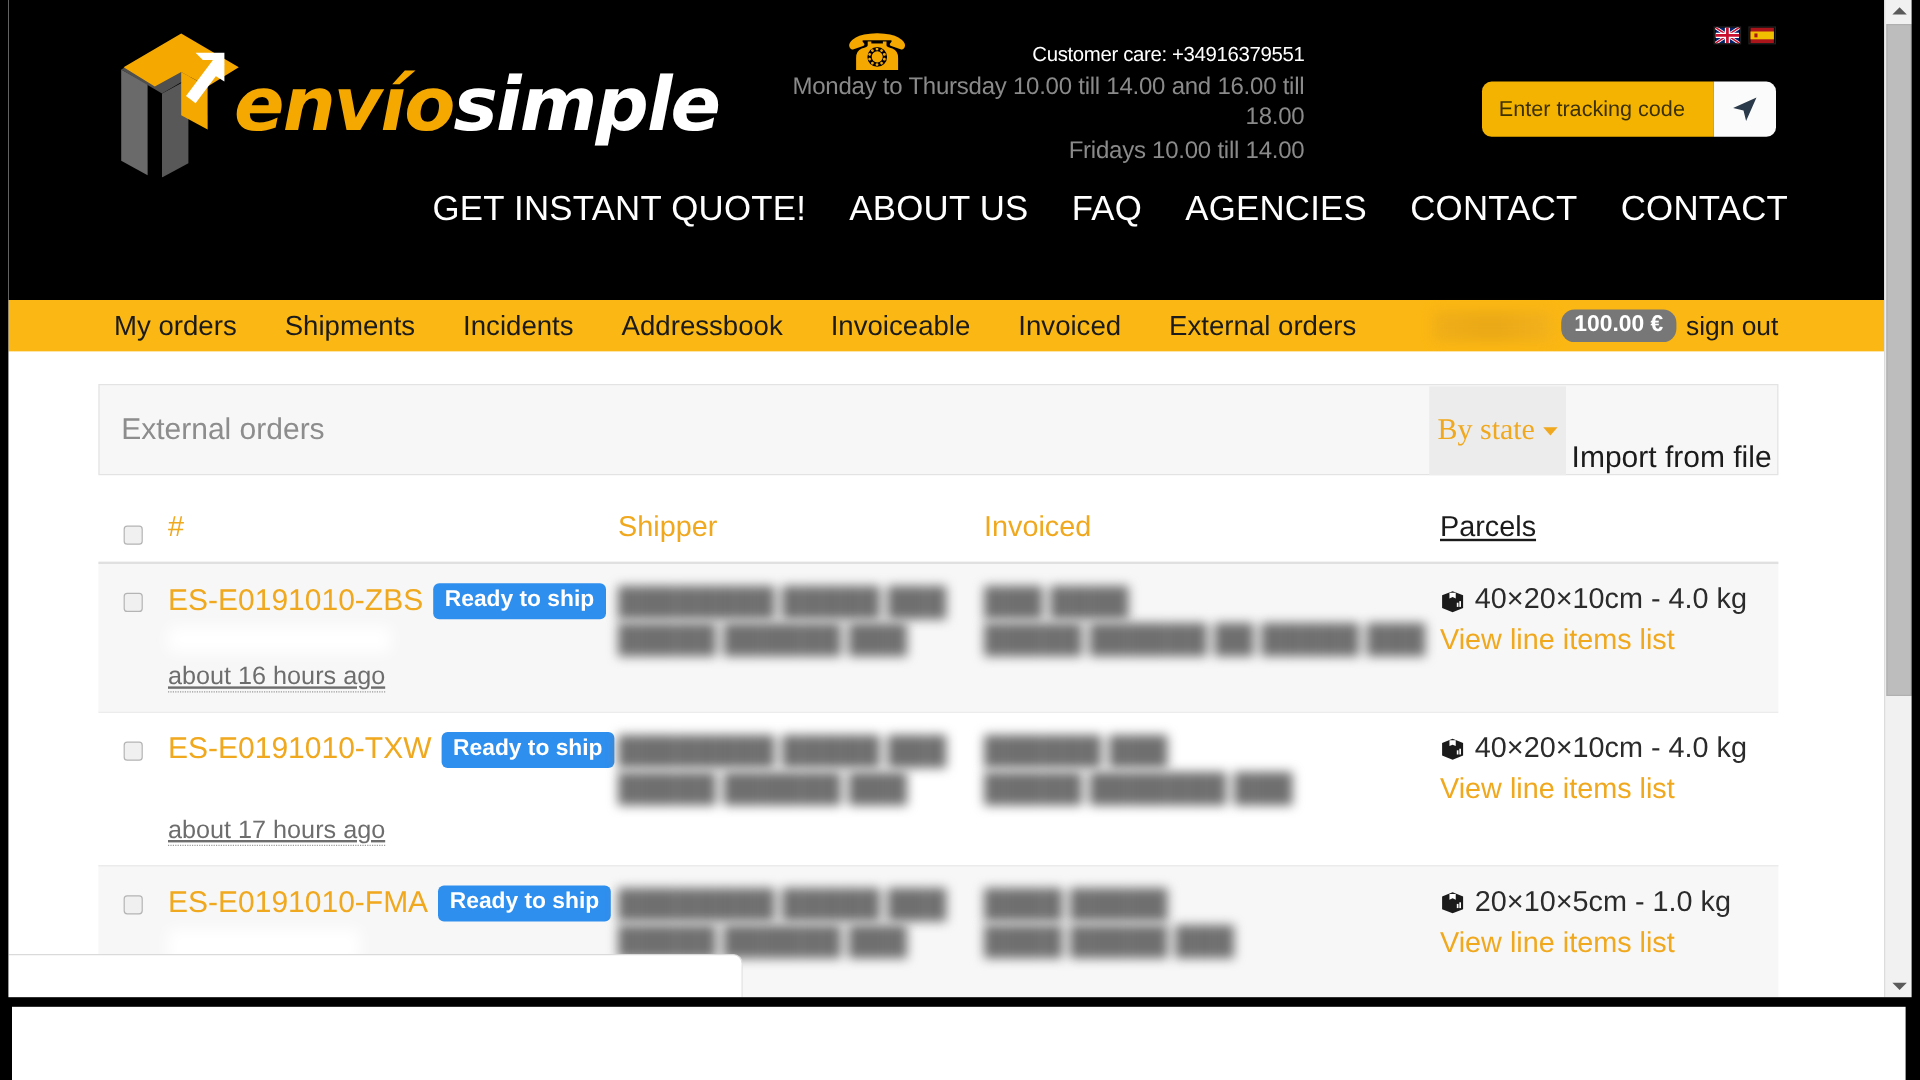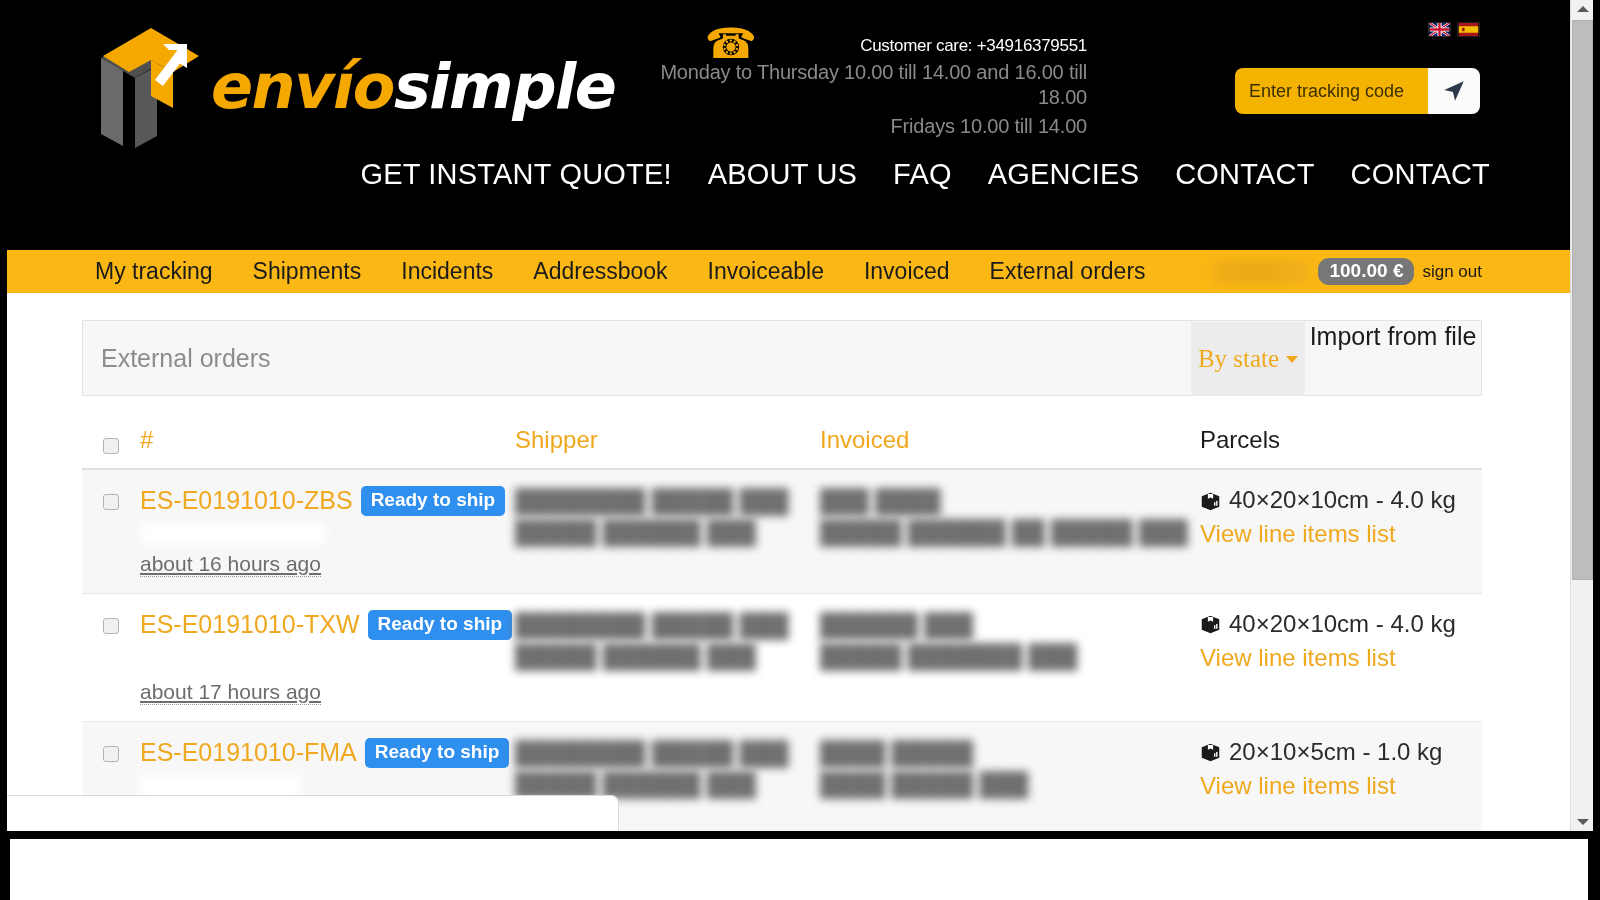--- a/index.html
+++ b/index.html
@@ -46,21 +46,21 @@
   }
 
   
   .logo-wrap {
     position: absolute;
     left: 88px; top: 18px;
     width: 440px; height: 130px;
   }
   .logo-mark { position: absolute; left: 0; top: 4px; width: 110px; height: 126px; }
   .logo-text {
-    position: absolute; left: 116px; top: 38px;
+    position: absolute; left: 100px; top: 38px;
     font-family: "DejaVu Sans", sans-serif;
     font-size: 62px;
     font-weight: 700;
     font-style: italic;
     letter-spacing: -1.5px;
     white-space: nowrap;
     line-height: 1;
   }
   .logo-text .yellow { color: #F5A800; }
   .logo-text .white  { color: #FFFFFF; }
@@ -187,21 +187,21 @@
     font-family: "Liberation Sans Narrow", "Liberation Sans", sans-serif;
     font-size: 19px;
     font-weight: 700;
     border-radius: 11px;
     padding: 2px 11px 3px;
     line-height: 1.15;
     white-space: nowrap;
   }
   .signout {
     font-family: "Liberation Sans Narrow", "Liberation Sans", sans-serif;
-    font-size: 17px;
+    font-size: 22px;
     color: #1b1b1b;
     text-decoration: none;
     white-space: nowrap;
   }
 
   
   .body-area { position: relative; width: 1563px; background: #ffffff; padding-top: 27px; }
 
   .filterbar {
     margin: 0 88px 0 75px;
@@ -286,21 +286,21 @@
     border-right: 6px solid transparent;
     border-top: 7px solid #F0A81E;
     margin-left: 7px;
     vertical-align: middle;
   }
   .importfile {
     position: absolute;
     right: 0; top: 1px;
     height: 74px;
     width: 176px;
-    display: flex; align-items: flex-start; justify-content: center;
+    display: flex; align-items: flex-end; justify-content: center;
     cursor: pointer;
   }
   .importfile-label {
     font-family: "Liberation Sans Narrow", "Liberation Sans", sans-serif;
     font-size: 25px;
     color: #1b1b1b;
     white-space: nowrap;
   }
 
   
@@ -315,21 +315,21 @@
   table.orders thead th {
     text-align: left;
     padding: 8px 0 14px 0;
     font-family: "Liberation Sans Narrow", "Liberation Sans", sans-serif;
     font-size: 24px;
     font-weight: 400;
     border-bottom: 2px solid #e0e0e0;
     vertical-align: bottom;
   }
   th.hl a { color: #F0A81E; text-decoration: none; }
-  th.dark { color: #1b1b1b; }
+  th.dark { color: #1b1b1b; text-decoration: underline; }
 
   table.orders tbody td {
     padding: 16px 0 16px 0;
     vertical-align: top;
     border-bottom: 1px solid #e8e8e8;
   }
   tbody tr.odd td { background: #f7f7f7; }
   tbody tr.even td { background: #ffffff; }
 
   .chk {
@@ -515,21 +515,21 @@
         <a href="#">ABOUT US</a>
         <a href="#">FAQ</a>
         <a href="#">AGENCIES</a>
         <a href="#">CONTACT</a>
         <a href="#">CONTACT</a>
       </nav>
     </div>
 
     <div class="accountbar">
       <div class="accountnav">
-        <a href="#">My tracking</a>
+        <a href="#">My orders</a>
         <a href="#">Shipments</a>
         <a href="#">Incidents</a>
         <a href="#">Addressbook</a>
         <a href="#">Invoiceable</a>
         <a href="#">Invoiced</a>
         <a href="#">External orders</a>
       </div>
       <div class="accountright">
         <div class="user-redacted"></div>
         <span class="balance-badge">100.00 €</span>

